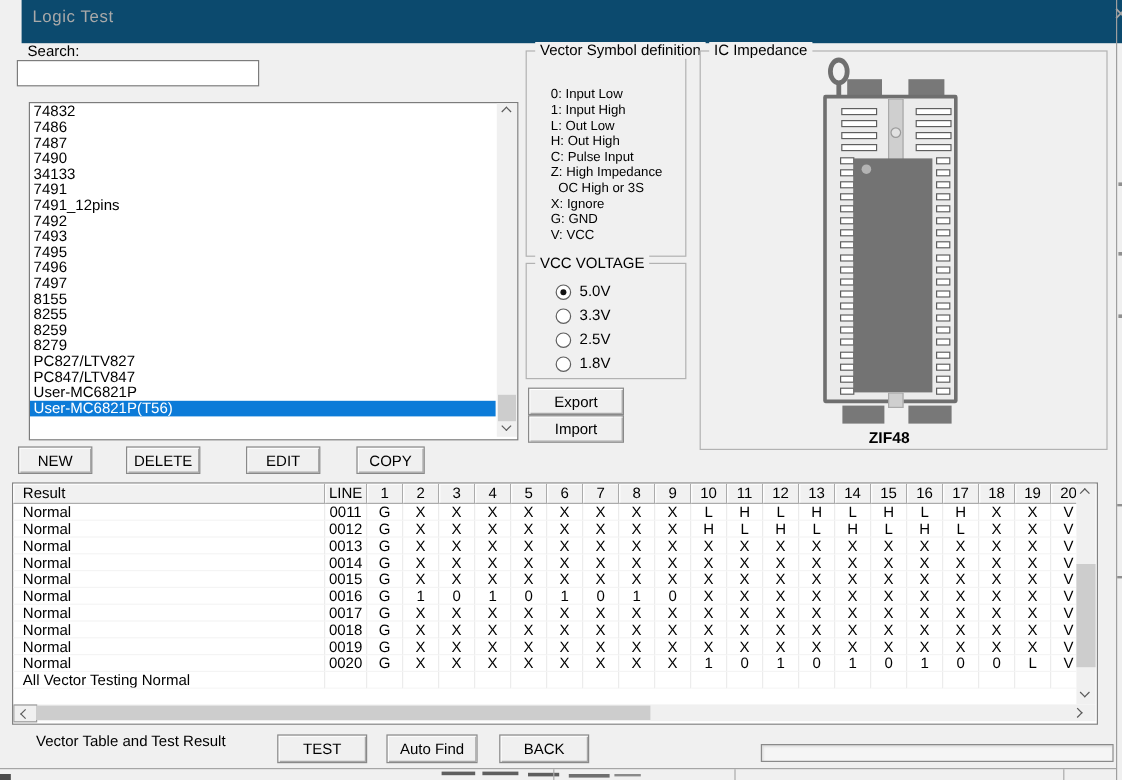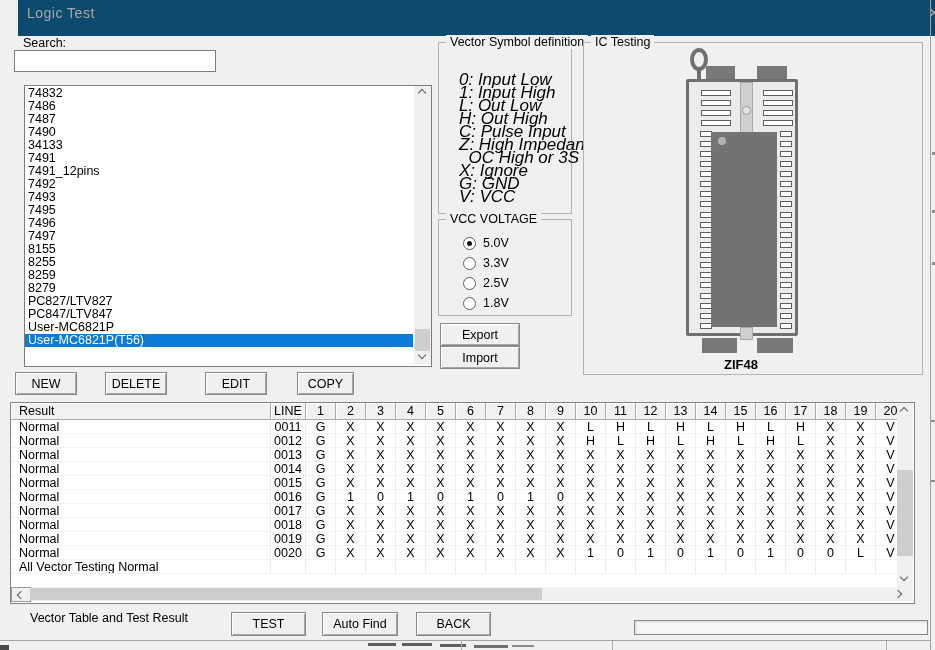--- a/index.html
+++ b/index.html
@@ -20,21 +20,21 @@
   .chev{position:absolute;width:7px;height:7px;}
   .chev:before{content:"";position:absolute;left:0;top:0;width:5px;height:5px;border-left:1px solid #5a5a5a;border-top:1px solid #5a5a5a;}
   .chev.up:before{transform:rotate(45deg);}
   .chev.down:before{transform:rotate(225deg);}
   .chev.left:before{transform:rotate(-45deg);}
   .chev.right:before{transform:rotate(135deg);}
   .thumb{position:absolute;background:#cdcdcd;}
   .btn{position:absolute;background:#f0f0f0;border:1px solid #898989;box-shadow:inset 1px 1px 0 #ffffff, inset -1px -1px 0 #a8a8a8;font-size:12.5px;color:#000;display:flex;align-items:center;justify-content:center;cursor:default;}
   .groupbox{position:absolute;border:1px solid #b2b2b2;background:#f0f0f0;}
   .gb-title{position:absolute;top:-8px;left:7px;background:#f0f0f0;padding:0 4px;font-size:12.5px;white-space:nowrap;}
-  .sym-lines{position:absolute;left:20px;top:30px;font-size:17px;line-height:13px;white-space:pre;font-style:italic;}
+  .sym-lines{position:absolute;left:20px;top:30px;font-size:11px;line-height:13px;white-space:pre;}
   .radio-row{position:absolute;left:24px;height:14px;display:flex;align-items:center;}
   .radio{width:11px;height:11px;border:1px solid #5f5f5f;border-radius:50%;background:#fff;position:relative;margin-right:7px;}
   .radio.sel:after{content:"";position:absolute;left:3px;top:3px;width:5px;height:5px;border-radius:50%;background:#111;}
   .radio-label{font-size:12.5px;}
   
   .socket{position:absolute;left:685px;top:46px;width:118px;height:330px;}
   .lever-ring{position:absolute;left:5px;top:2px;width:10px;height:15px;border:4px solid #6f6f6f;border-radius:50%;}
   .lever-stem{position:absolute;left:12px;top:22px;width:4px;height:13px;background:#6f6f6f;}
   .tab{position:absolute;background:#787878;}
   .socket-body{position:absolute;left:1px;top:33px;width:106px;height:251px;border:3px solid #6f6f6f;border-radius:2px;background:#ebebeb;}
@@ -144,21 +144,21 @@
             <span class="radio"></span>
             <span class="radio-label">1.8V</span>
           </div>
         </div>
     </div>
 
     <div class="btn" style="left:440px;top:323px;width:78px;height:21px;">Export</div>
     <div class="btn" style="left:440px;top:346px;width:78px;height:21px;">Import</div>
 
     <div class="groupbox" style="left:583px;top:42px;width:338px;height:331px;">
-      <span class="gb-title">IC Testing</span>
+      <span class="gb-title">IC Impedance</span>
     </div>
 
     <div class="socket">
       <div class="lever-ring"></div>
       <div class="lever-stem"></div>
       <div class="tab" style="left:21px;top:20px;width:29px;height:14px;"></div>
       <div class="tab" style="left:72px;top:20px;width:30px;height:14px;"></div>
       <div class="socket-body"></div>
       <div class="channel" style="left:55px;top:36px;width:11px;height:52px;"></div>
       <div class="channel-dot"></div>

